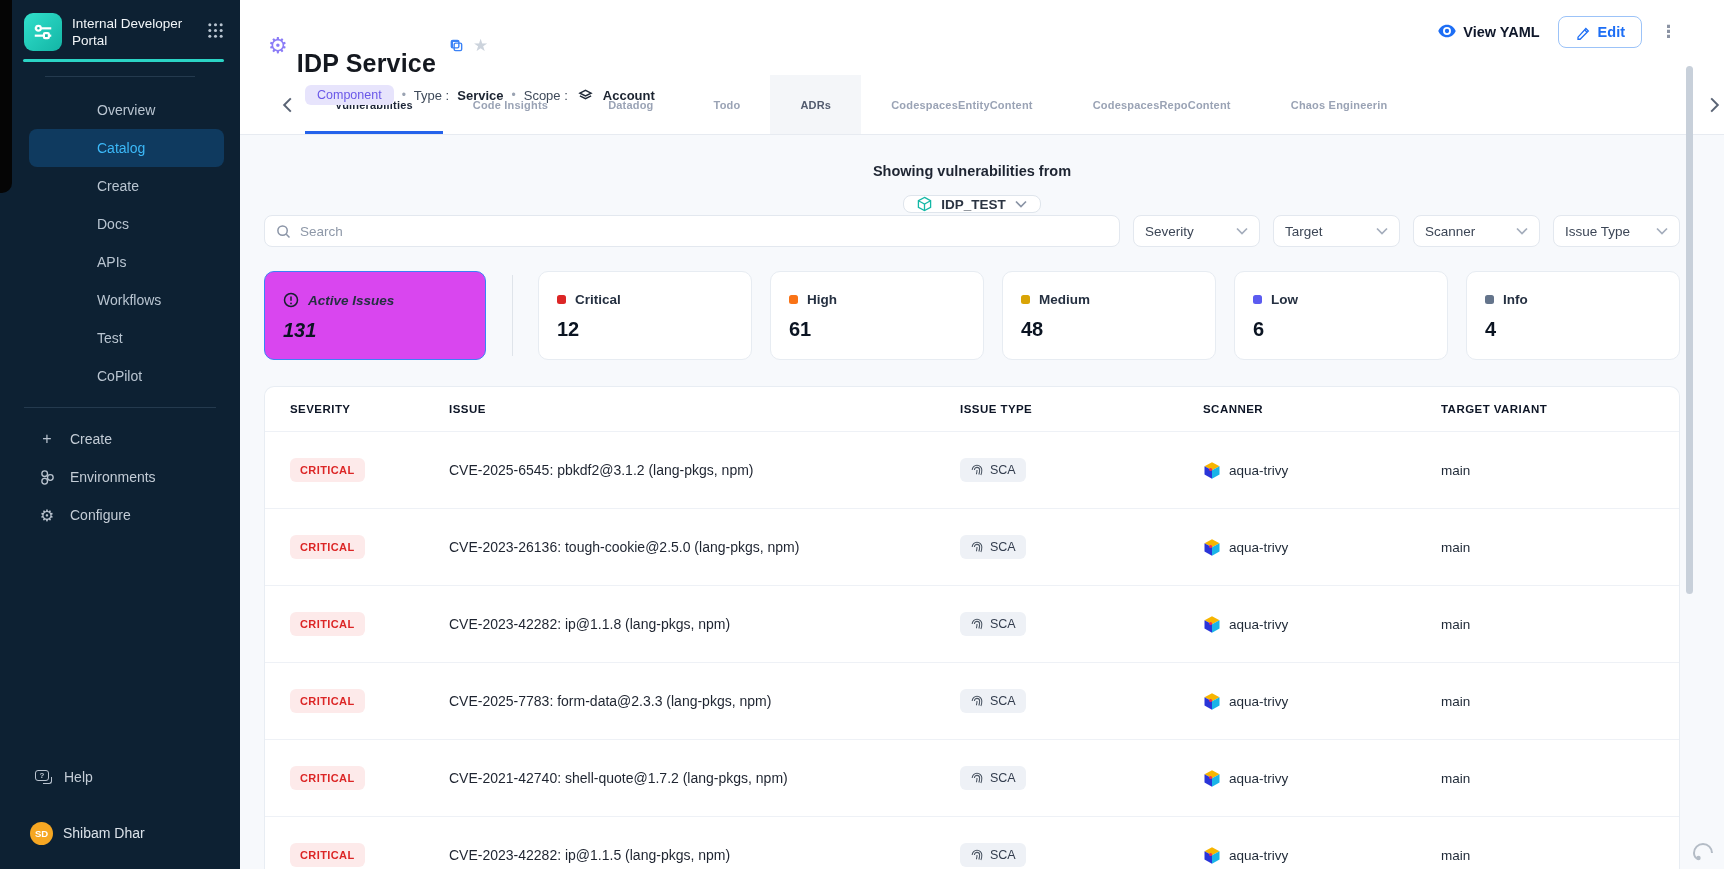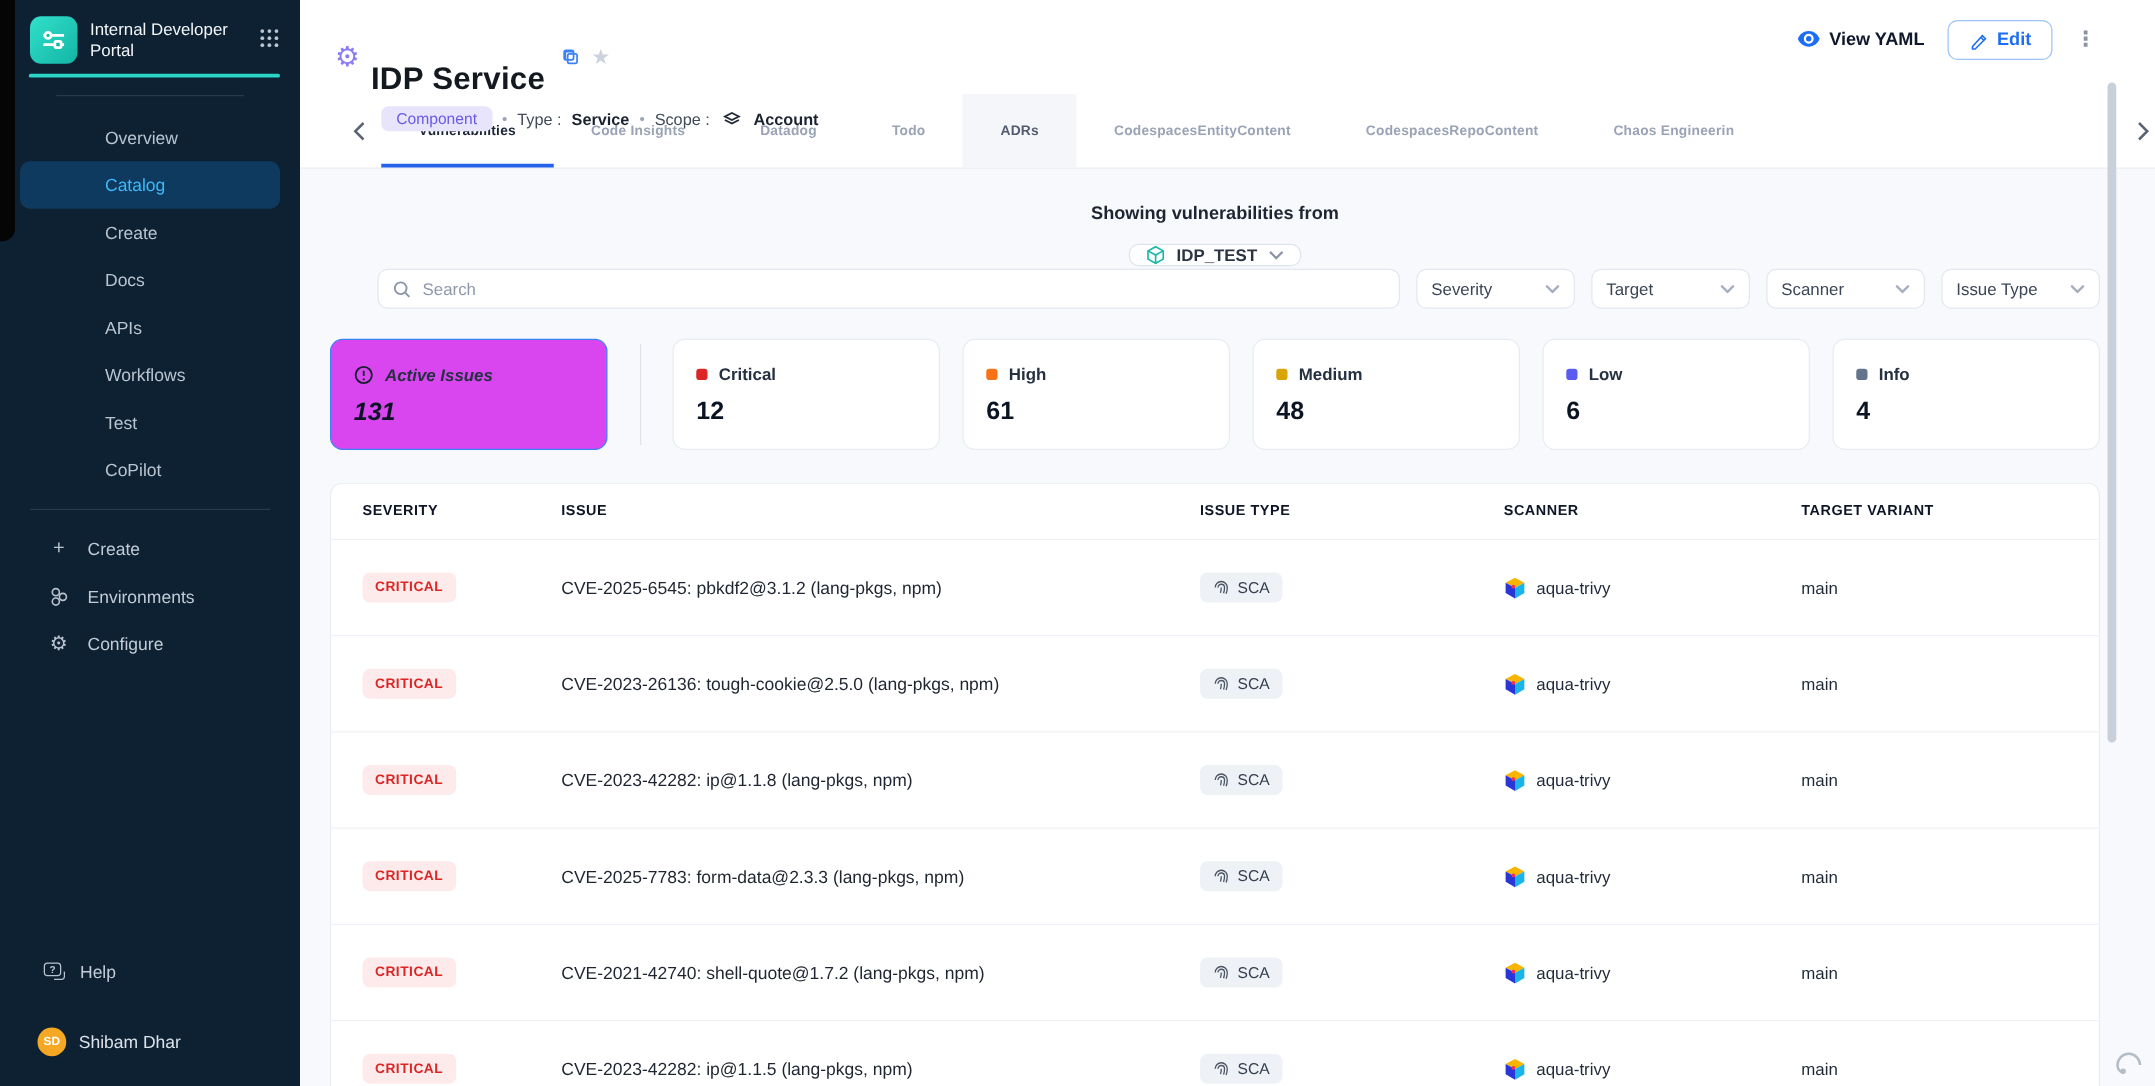--- a/index.html
+++ b/index.html
@@ -15,21 +15,21 @@
   .sidebar { width:240px; min-width:240px; height:100%; background:#0d2133;
     display:flex; flex-direction:column; color:#b9c5d1; position:relative; z-index:2; }
   .sb-head { padding:13px 16px 0 24px; display:flex; align-items:flex-start; gap:10px; }
   .logo-mark { width:38px; height:38px; border-radius:9px; flex:none;
     background:linear-gradient(135deg,#31e0cb,#13b5a5); display:flex; align-items:center; justify-content:center; }
   .logo-title { flex:1; color:#f2f6f9; font-size:13.5px; font-weight:normal; line-height:1.25; padding-top:3px; }
   .grid-icon { padding-top:9px; cursor:pointer; }
   .teal-rule { height:3px; background:#2bd4c5; margin:8px 16px 0 23px; border-radius:2px; }
   .sb-divider { height:1px; background:#243a4e; margin:14px 45px; }
   .sb-divider.wide { margin:12px 24px; }
-  .nav { display:flex; flex-direction:column; }
+  .nav { display:flex; flex-direction:column;padding-left:13px; }
   .nav-item { height:38px; display:flex; align-items:center; padding-left:68px;
     font-size:14px; color:#b9c5d1; cursor:pointer; border-radius:8px; margin:0 16px; }
   .nav-item.active { background:#0f3a5f; color:#3cb9f8; font-weight:500; }
   .action-item { height:38px; display:flex; align-items:center; gap:14px; padding-left:38px;
     font-size:14px; color:#c3ccd6; cursor:pointer; }
   .action-item .a-icon { width:18px; display:flex; justify-content:center; color:#b9c3cf; font-size:16px; }
   .sb-bottom { margin-top:auto; padding-bottom:14px; }
   .help-row { height:40px; display:flex; align-items:center; gap:12px; padding-left:35px;
     font-size:14px; color:#c3ccd6; cursor:pointer; }
   .bubble { position:relative; width:17px; height:14px; }
@@ -75,21 +75,21 @@
   .tab:last-of-type .tab-label { overflow:hidden; max-width:172px; }
 
   
   .content { flex:1; padding:28px 66px 0 24px; position:relative; }
   .source-row { display:flex; align-items:center; gap:16px; height:34px;flex-direction:column; }
   .source-label { font-size:14.5px; font-weight:bold; color:#1e2532; }
   .source-select { display:flex; align-items:center; gap:9px; background:#fff; border:1px solid #dfe5ec;
     border-radius:8px; padding:0 13px; height:34px; cursor:pointer; }
   .source-select .src-name { font-size:13.5px; font-weight:600; color:#2b3442; }
 
-  .filter-row { display:flex; gap:13px; margin-top:18px;margin-left:38px; }
+  .filter-row { display:flex; gap:13px; margin-top:18px; }
   .search-box { flex:1; display:flex; align-items:center; gap:9px; background:#fff;
     border:1px solid #e3e8ef; border-radius:8px; height:32px; padding:0 11px; }
   .search-box input { border:none; outline:none; flex:1; font-size:13.5px; color:#33404f;
     font-family:inherit; background:transparent; }
   .search-box input::placeholder { color:#8e98a8; }
   .filter-select { width:127px; display:flex; align-items:center; justify-content:space-between;
     background:#fff; border:1px solid #e3e8ef; border-radius:8px; height:32px; padding:0 11px;
     font-size:13.5px; color:#3c4656; cursor:pointer; flex:none; }
 
   .cards-row { display:flex; align-items:stretch; margin-top:24px; height:89px; }

